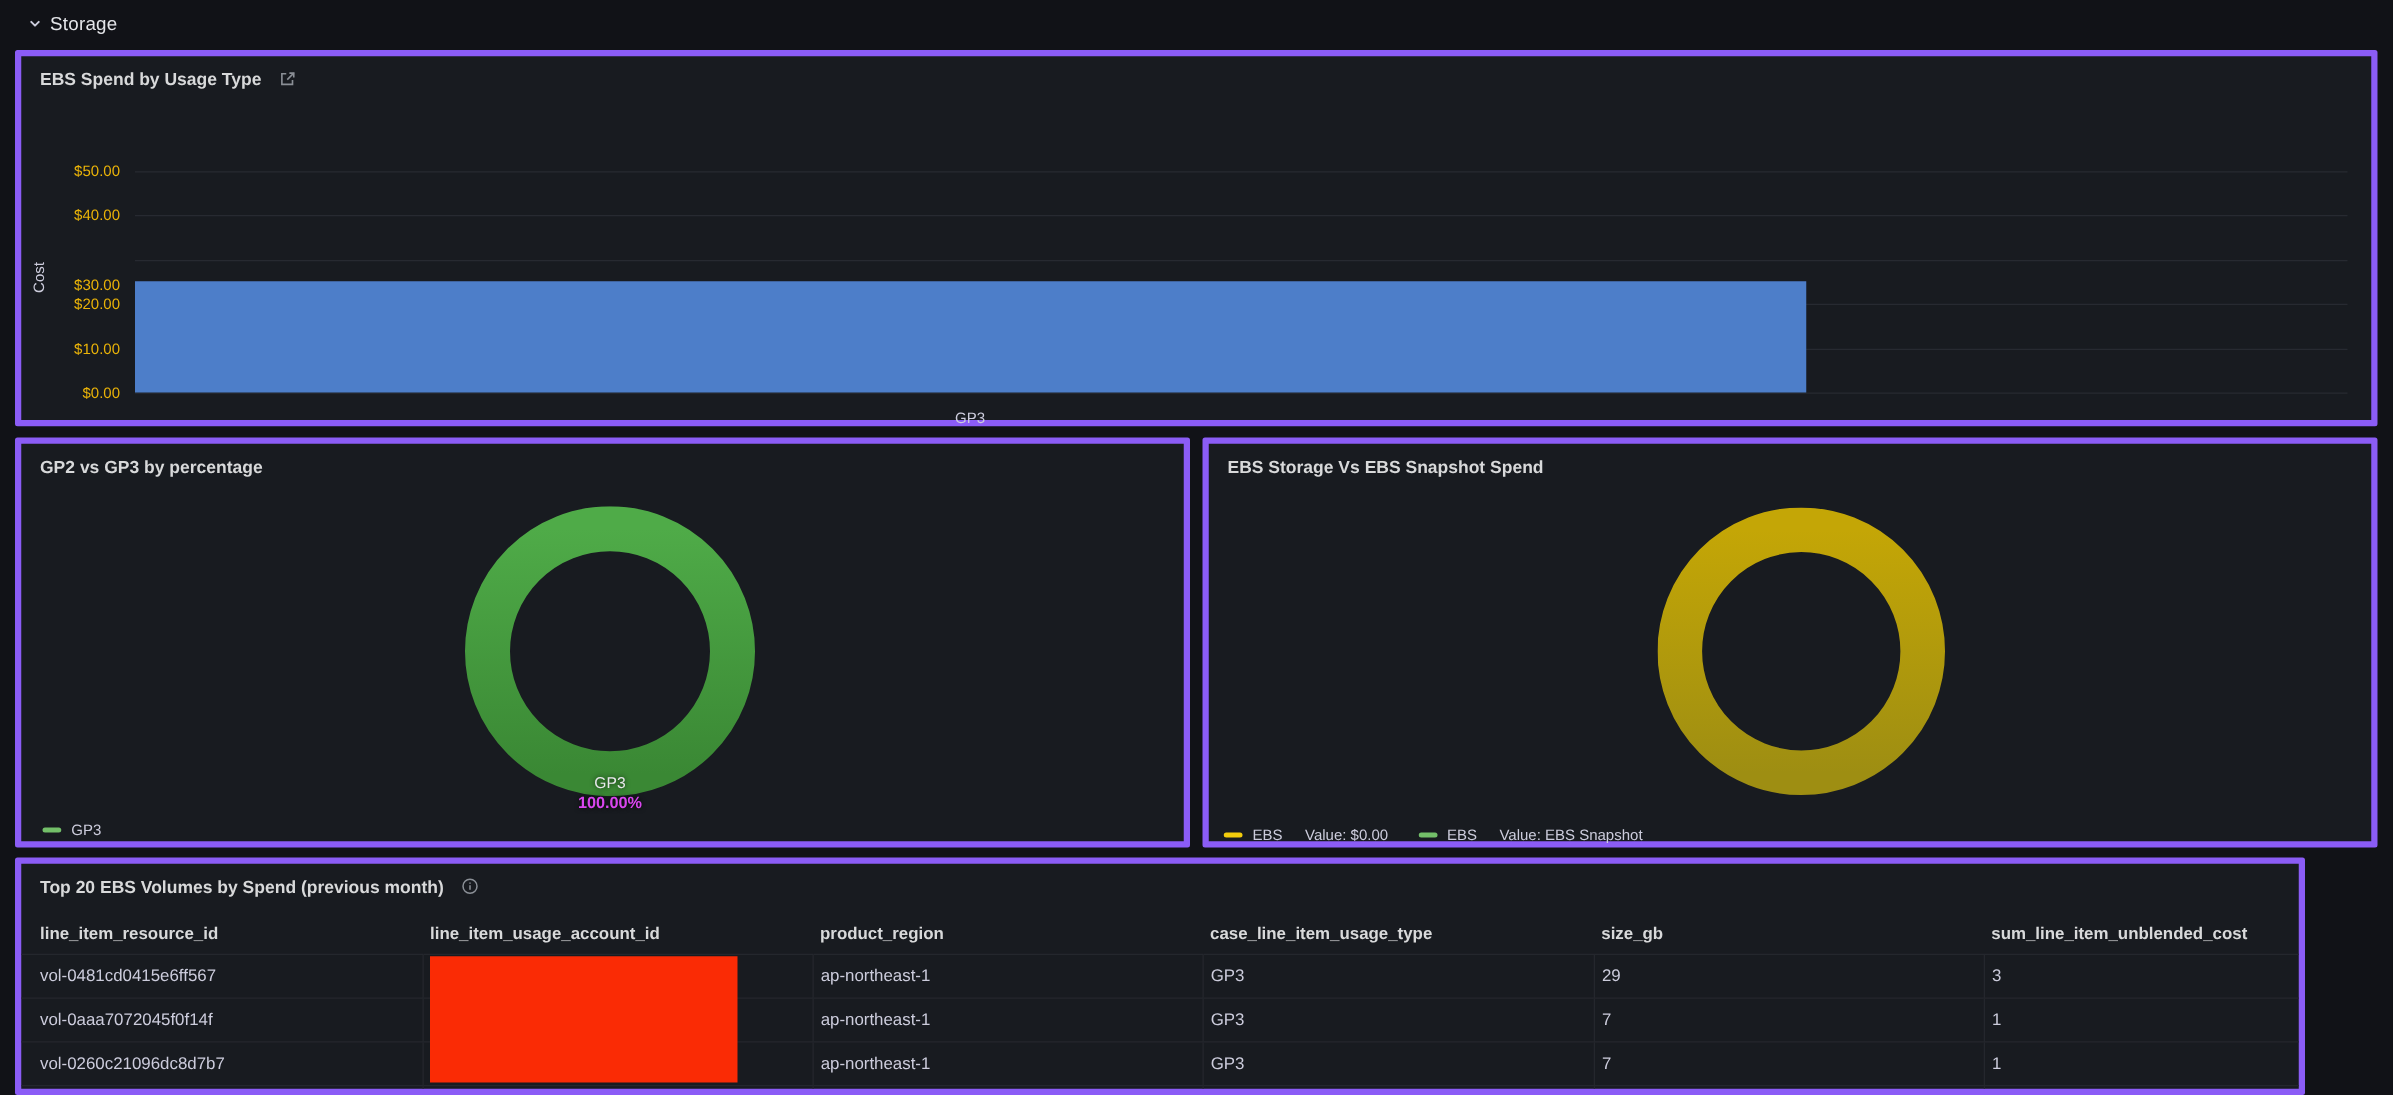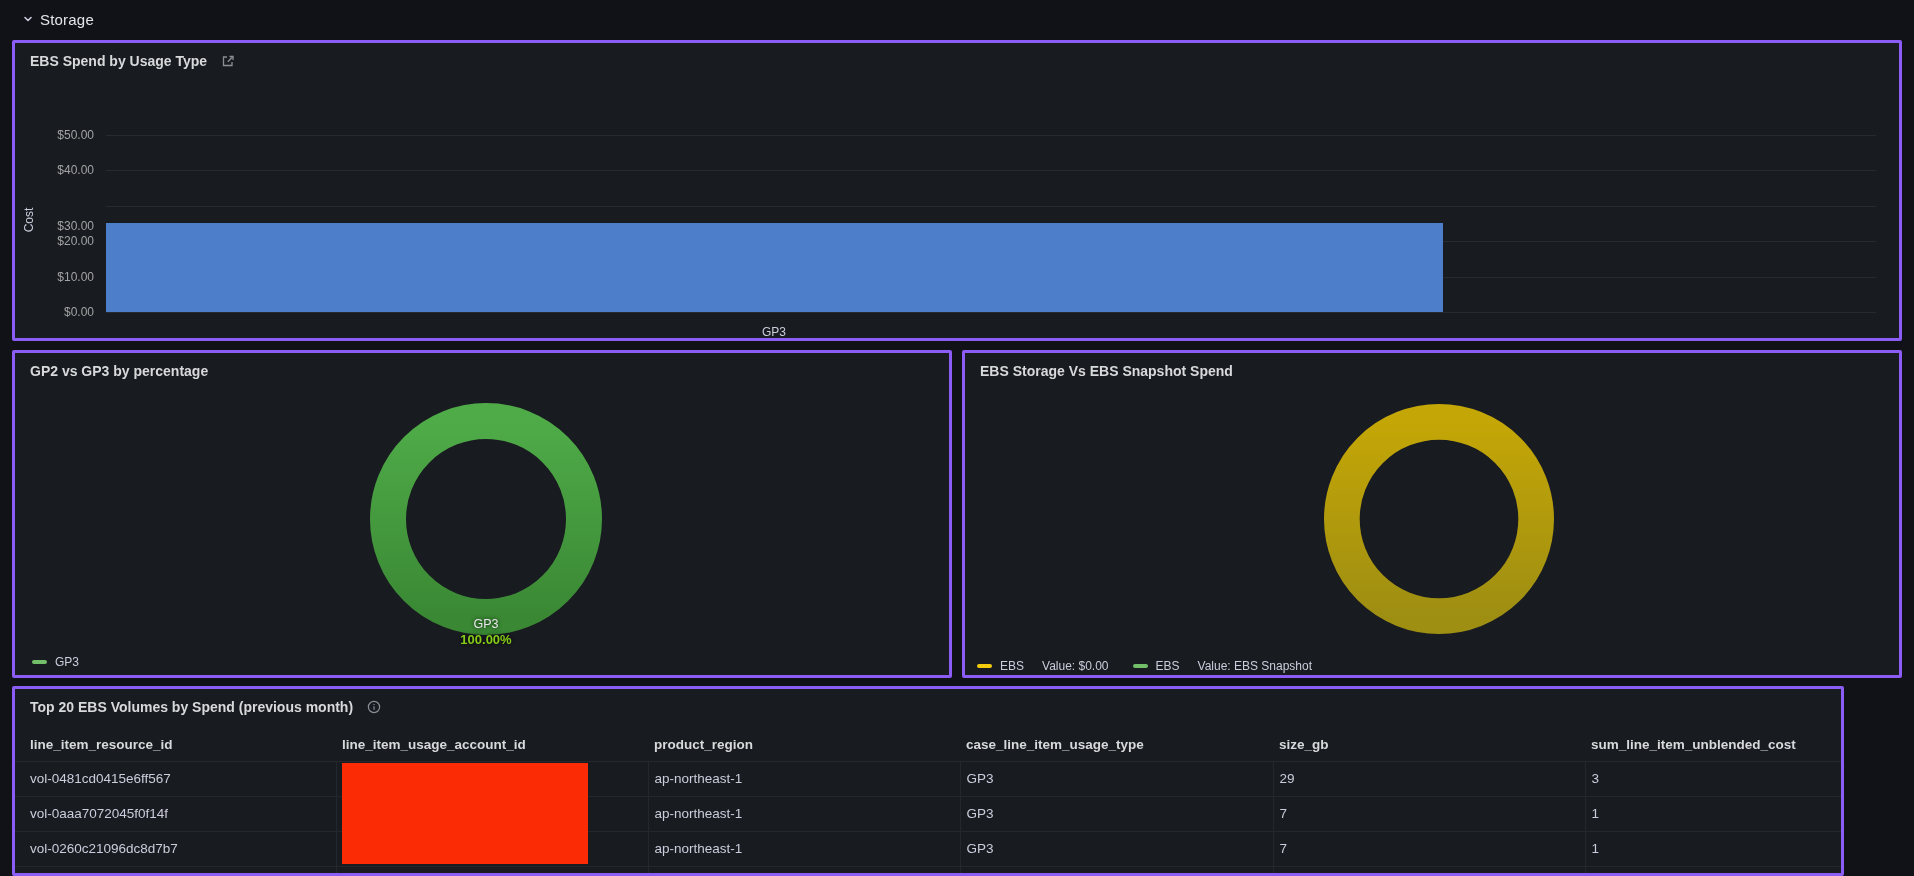--- a/index.html
+++ b/index.html
@@ -6,55 +6,55 @@
   html,body{background:#111217}
   body{font-family:"Liberation Sans",sans-serif;color:#ccccdc;-webkit-font-smoothing:antialiased}
   .page{position:relative;width:1914px;height:876px;background:#111217;overflow:hidden}
 
   
   .row-header{position:absolute;left:22px;top:6px;height:26px;display:flex;align-items:center;gap:6px;cursor:pointer}
   .row-title{font-size:15px;font-weight:400;color:#e4e5e9;letter-spacing:.2px}
   .chev{display:flex;align-items:center}
 
   
-  .panel{position:absolute;background:#181b20;border:3px solid #8b5cf6;border-radius:2px}
+  .panel{position:absolute;background:#181b20;border:5px solid #8b5cf6;border-radius:2px}
   .panel-header{height:36px;display:flex;align-items:center;padding-left:15px;gap:14px}
   .panel-title{font-size:14px;font-weight:600;color:#d8d9da;white-space:nowrap}
   .hicon{display:flex;align-items:center;opacity:.85}
 
   #panel-bar{left:12px;top:40px;width:1890px;height:301px}
   #panel-pie1{left:12px;top:350px;width:940px;height:328px}
   #panel-pie2{left:962px;top:350px;width:940px;height:328px}
   #panel-table{left:12px;top:686px;width:1832px;height:190px;overflow:hidden}
 
   
   #bar-plot{position:absolute;left:0;top:36px;right:0;bottom:0}
   .gridline{position:absolute;height:1px;background:rgba(204,204,220,0.09)}
-  .ytick{position:absolute;left:7px;width:72px;text-align:right;font-size:12px;color:#a3a3a3;line-height:16px}
+  .ytick{position:absolute;left:7px;width:72px;text-align:right;font-size:12px;color:#eab308;line-height:16px}
   .bar{position:absolute;border-radius:0}
   .ylab{position:absolute;left:-16px;top:134px;width:60px;height:14px;text-align:center;font-size:12px;color:#ccccdc;transform:rotate(-90deg)}
   .xtick{position:absolute;left:709px;top:246px;width:100px;text-align:center;font-size:12px;color:#ccccdc}
 
   
   .legend{position:absolute;display:flex;align-items:center;gap:24px;font-size:12px;color:#ccccdc}
   #bar-legend{left:17px;top:308px}
   #pie1-legend{left:17px;top:302px}
   #pie2-legend{left:12px;top:306px}
   .legend-item{display:flex;align-items:center;gap:8px;cursor:pointer}
   .dash{width:15px;height:4px;border-radius:2px;flex:0 0 auto}
   .legend-value{margin-left:10px}
 
   
   .donut{position:absolute}
   #donut1{left:355px;top:50px}
   #donut2{left:359px;top:51px}
   .donut-center{position:absolute;width:200px;text-align:center;line-height:16px}
   #donut1-center{left:371px;top:263px}
   .dc-label{font-size:12.5px;font-weight:500;color:#e8e8ec;text-shadow:0 0 4px rgba(0,0,0,.8)}
-  .dc-value{font-size:13px;font-weight:700;color:#84cc16;text-shadow:0 0 4px rgba(0,0,0,.8)}
+  .dc-value{font-size:13px;font-weight:700;color:#d946ef;text-shadow:0 0 4px rgba(0,0,0,.8)}
 
   
   .gtable{position:absolute;left:0;top:39px;width:1890px;border-collapse:collapse;table-layout:fixed}
   .gtable th{height:33px;font-size:13.5px;font-weight:700;color:#d8d9da;text-align:left;padding-left:6px;cursor:pointer;border-bottom:1px solid #24272d}
   .gtable td{height:35px;font-size:13.5px;color:#ccccdc;padding-left:6px;border-right:1px solid #24272d;border-bottom:1px solid #24272d}
   .gtable th:first-child,.gtable td:first-child{padding-left:15px}
   .gtable td:last-child{border-right:none}
   .gtable .right{text-align:left;padding-right:14px}
   .redact{position:absolute;left:327px;top:74px;width:246px;height:101px;z-index:3}
 </style>

